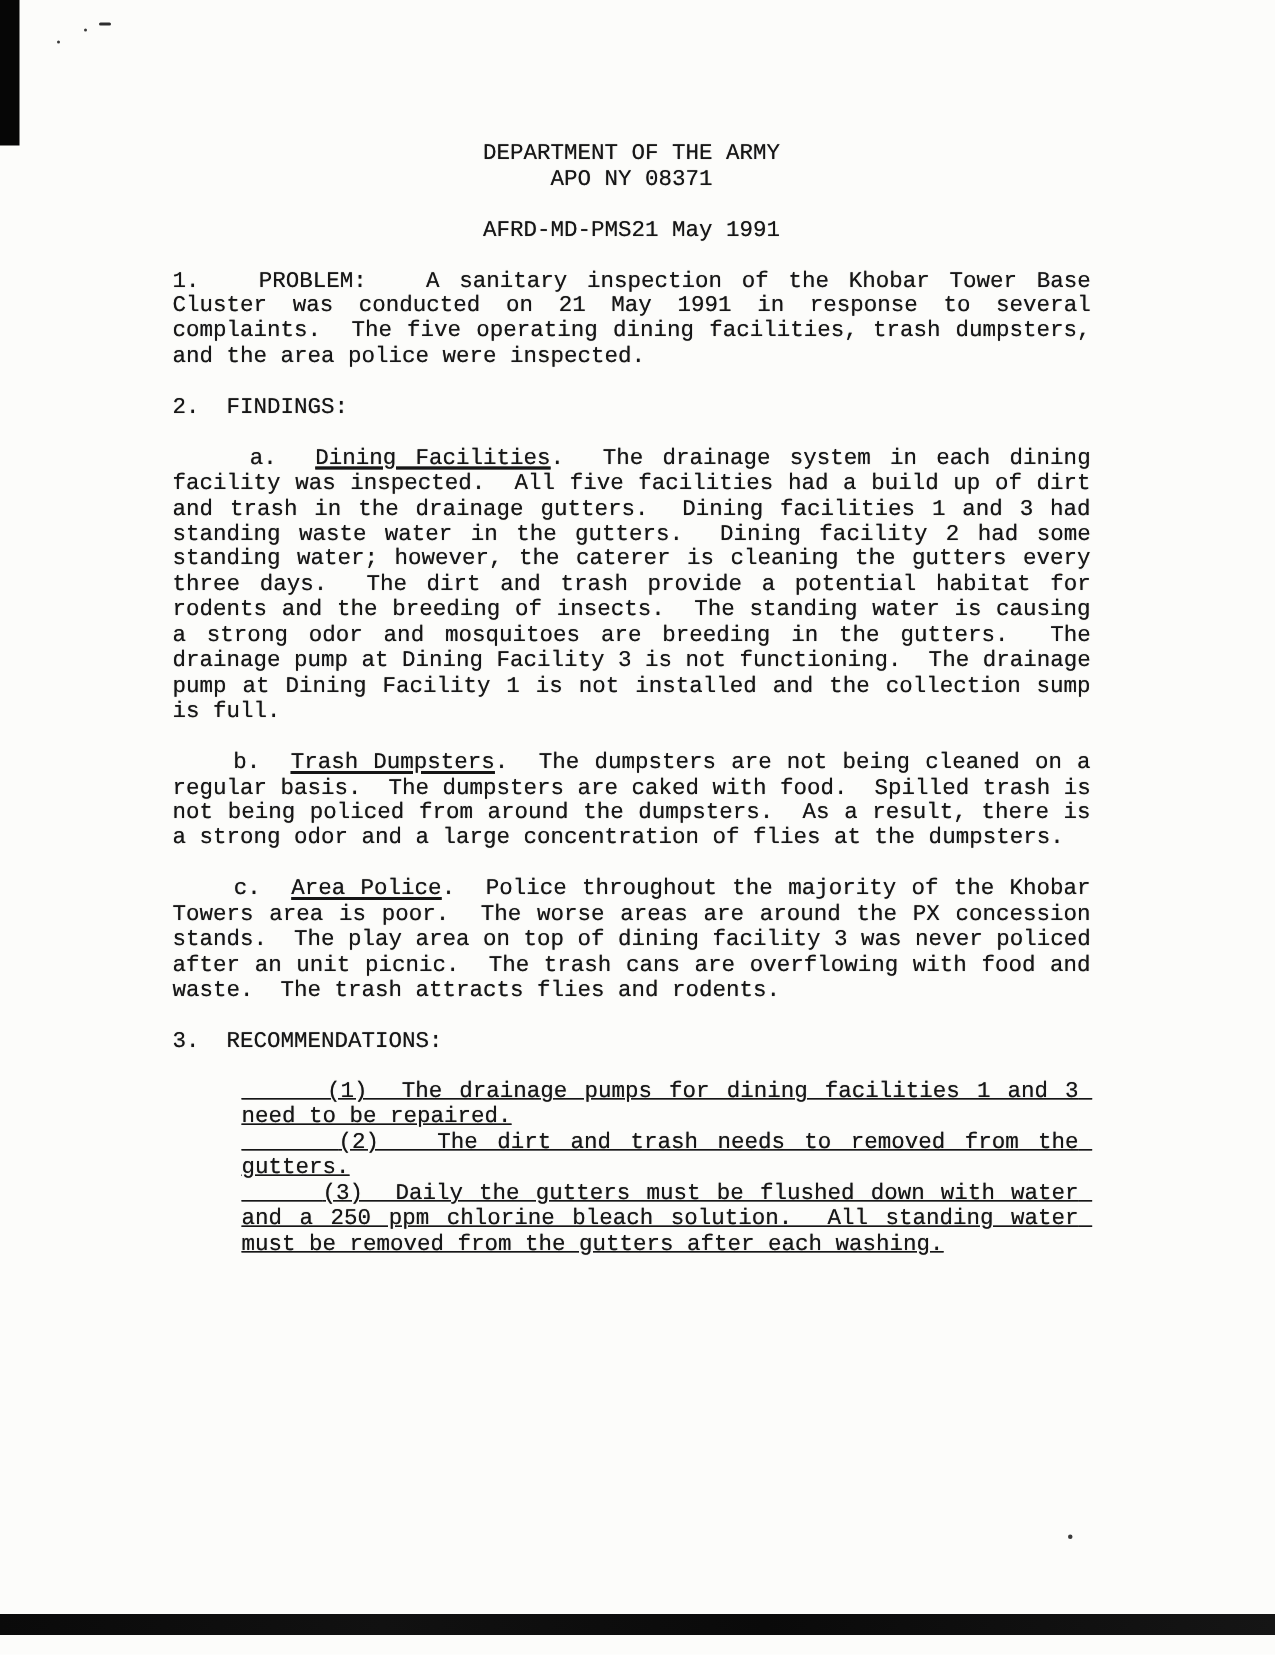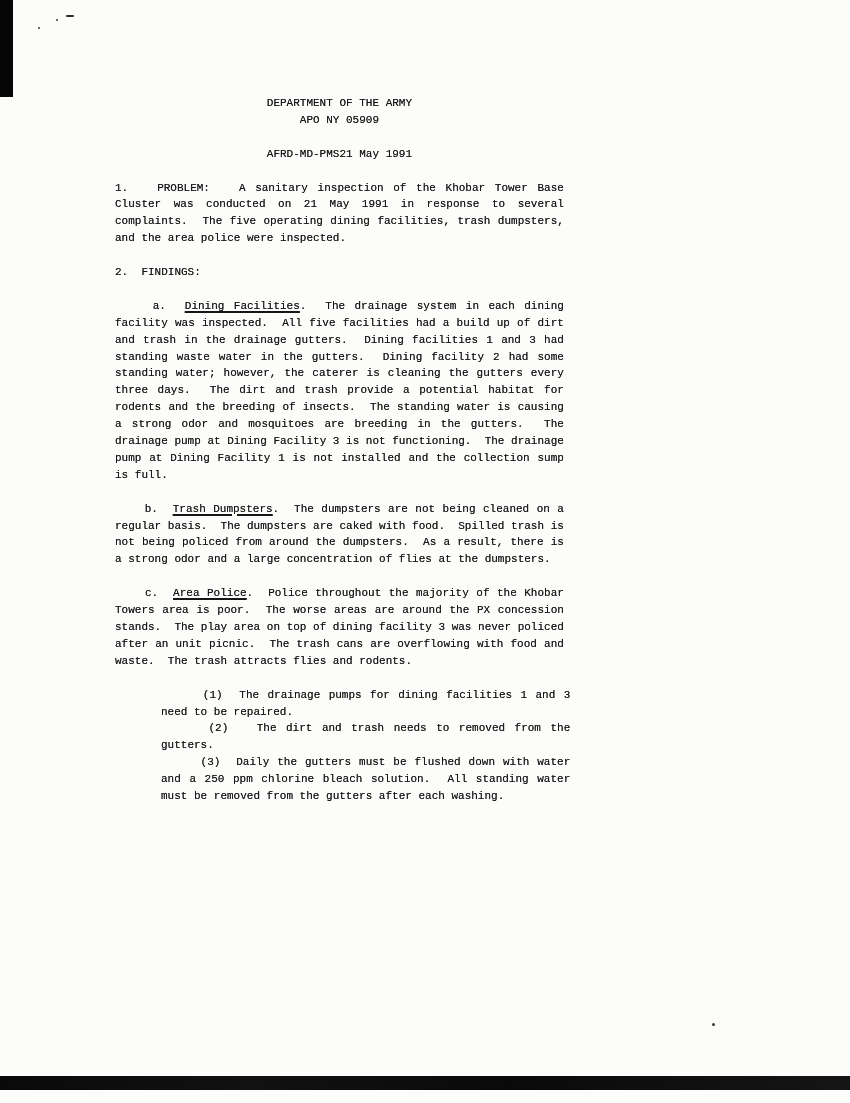--- a/index.html
+++ b/index.html
@@ -16,68 +16,69 @@
                      background:linear-gradient(90deg,#0a0a0a 0%,#111 30%,#0a0a0a 60%,#151515 100%); }
   .speck { position:absolute; background:#3a3a3a; border-radius:50%; }
   .speck-1 { left:38px;  top:27px;  width:2px; height:2px; }
   .speck-2 { left:56px;  top:19px;  width:2px; height:2px; }
   .speck-3 { left:66px;  top:15px;  width:8px; height:2px; border-radius:1px; background:#2e2e2e; }
   .speck-4 { left:712px; top:1023px; width:3px; height:3px; }
 
   
   .content {
     position:absolute; left:115px; top:95px; width:68ch;
-    font-size:11px; line-height:16.9px; color:#161616;
+    font-size:15px; line-height:16.9px; color:#161616;
     text-shadow:0 0 0.5px rgba(22,22,22,0.7);
   }
   .content p, .content .hline, .content .row span { white-space:pre-wrap; }
   .letterhead { text-align:center; margin-bottom:16.9px; }
   .row  { display:flex; justify-content:center; margin-bottom:16.9px; }
   .para { margin-bottom:16.9px; }
   .just { text-align:justify; }
   .u { text-decoration:underline; text-decoration-thickness:1.5px; text-underline-offset:2px; }
   .rec-head  { margin-left:46px; }
   .rec-block { margin-left:46px; width:62ch; }
-  .rec-block p { margin:0; text-align:justify; white-space:pre-wrap; }
+  .rec-block p { margin:0; text-align:justify; white-space:pre-wrap;text-decoration:underline; }
 </style>
 </head>
 <body>
 
 <div class="page">
 
   <div class="scan-left-bar"></div>
   <div class="speck speck-1"></div>
   <div class="speck speck-2"></div>
   <div class="speck speck-3"></div>
   <div class="speck speck-4"></div>
 
   <div class="content">
 
     <div class="letterhead">
       <div class="hline">DEPARTMENT OF THE ARMY</div>
-      <div class="hline">APO NY 05909</div>
+      <div class="hline">APO NY 08371</div>
     </div>
 
     <div class="row">
       <span>AFRD-MD-PMS</span>
       <span>21 May 1991</span>
     </div>
 
 
 
     <p class="para just">1.   PROBLEM:   A sanitary inspection of the Khobar Tower Base Cluster was conducted on 21 May 1991 in response to several complaints.  The five operating dining facilities, trash dumpsters, and the area police were inspected.</p>
 
     <p class="para">2.  FINDINGS:</p>
 
     <p class="para just"><span>    a.  </span><span class="u">Dining Facilities</span><span>.  The drainage system in each dining facility was inspected.  All five facilities had a build up of dirt and trash in the drainage gutters.  Dining facilities 1 and 3 had standing waste water in the gutters.  Dining facility 2 had some standing water; however, the caterer is cleaning the gutters every three days.  The dirt and trash provide a potential habitat for rodents and the breeding of insects.  The standing water is causing a strong odor and mosquitoes are breeding in the gutters.  The drainage pump at Dining Facility 3 is not functioning.  The drainage pump at Dining Facility 1 is not installed and the collection sump is full.</span></p>
 
     <p class="para just"><span>    b.  </span><span class="u">Trash Dumpsters</span><span>.  The dumpsters are not being cleaned on a regular basis.  The dumpsters are caked with food.  Spilled trash is not being policed from around the dumpsters.  As a result, there is a strong odor and a large concentration of flies at the dumpsters.</span></p>
 
     <p class="para just"><span>    c.  </span><span class="u">Area Police</span><span>.  Police throughout the majority of the Khobar Towers area is poor.  The worse areas are around the PX concession stands.  The play area on top of dining facility 3 was never policed after an unit picnic.  The trash cans are overflowing with food and waste.  The trash attracts flies and rodents.</span></p>
 
+    <p class="para">3.  RECOMMENDATIONS:</p>
 
 
     <div class="rec-block">
       <p>     (1)  The drainage pumps for dining facilities 1 and 3 need to be repaired.</p>
       <p>     (2)   The dirt and trash needs to removed from the gutters.</p>
       <p>     (3)  Daily the gutters must be flushed down with water and a 250 ppm chlorine bleach solution.  All standing water must be removed from the gutters after each washing.</p>
     </div>
 
   </div>
 

